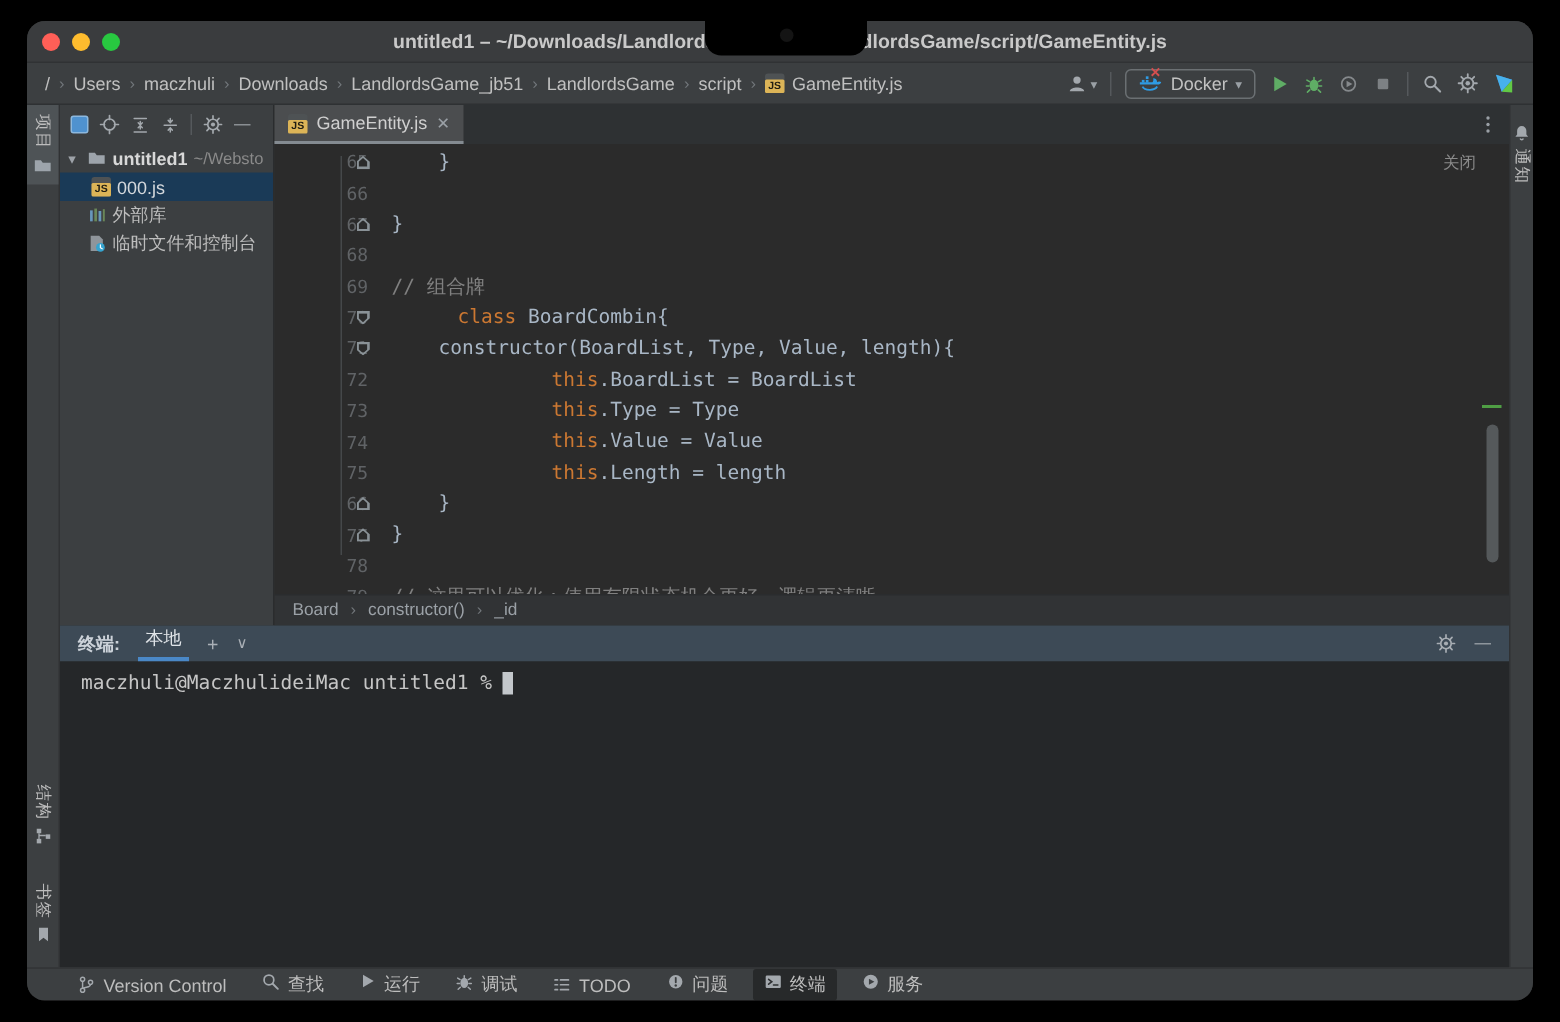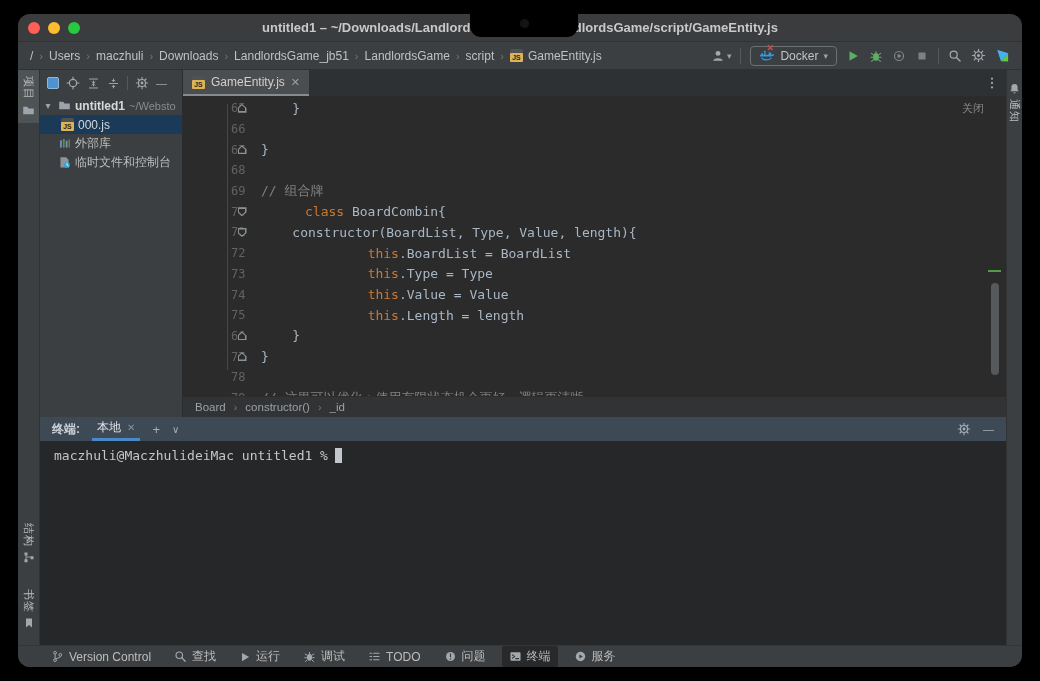--- a/index.html
+++ b/index.html
@@ -96,32 +96,32 @@
   .scroll-thumb { position: absolute; right: 7px; top: 187px; width: 8px; height: 92px; border-radius: 4px; background: #55595b; }
 
   .ed-crumbs { height: 21px; background: #313335; border-top: 1px solid #2a2c2e; flex: none;
                display: flex; align-items: center; gap: 7px; padding: 0 12px; font-size: 11.5px; color: #9ba1a7; }
 
   
   .term-header { height: 24px; background: #3d4a56; flex: none; display: flex; align-items: center;
                  font-size: 12px; color: #c4cad0; padding: 0 12px; gap: 12px; }
   .term-label { font-weight: bold; color: #ccd2d9; }
   .term-tab { height: 100%; display: flex; align-items: center; gap: 6px; padding: 0 5px;
-              color: #e0e4e8; border-bottom: 3px solid #4a88c7; }
+              color: #e0e4e8; border-bottom: 3px solid #4a88c7; flex-direction: column; }
   .term-x { color: #8b9096; font-size: 10px; }
   .term-btn { color: #aab0b6; font-size: 13px; }
   .term-actions { margin-left: auto; display: flex; align-items: center; gap: 12px; }
   .terminal { flex: 1; background: #252729; font-family: "DejaVu Sans Mono", monospace;
               font-size: 13px; color: #c6c6c6; padding: 7px 0 0 14px; min-height: 0; }
   .cursor { display: inline-block; width: 7px; height: 15px; background: #c3c7cb; vertical-align: text-bottom; margin-left: 7px; }
 
   
   .bottombar { height: 22px; background: #3c3f41; border-top: 1px solid #333537; flex: none;
                display: flex; align-items: center; padding: 0 10px 0 26px; font-size: 12px; color: #bdbdbd; }
-  .bitem { display: flex; align-items: center; gap: 5px; padding: 2px 7px; margin-right: 9px; border-radius: 2px; }
+  .bitem { display: flex; align-items: flex-start; gap: 5px; padding: 2px 7px; margin-right: 9px; border-radius: 2px; }
   .bitem.active { background: rgba(0,0,0,0.35); }
   .statusbar { height: 17px; background: #3c3f41; border-top: 1px solid #47494b; flex: none;
                display: flex; align-items: center; font-size: 11px; color: #b9b9b9; padding: 0 14px 0 4px; }
   .status-right { margin-left: auto; display: flex; align-items: center; gap: 14px; }
 
   .svgi { flex: none; display: block; }
   .bluesq { width: 12px; height: 12px; border-radius: 2px; background: #4f92cf; border: 1px solid #8db8dd; }
 </style>
 </head>
 <body>

